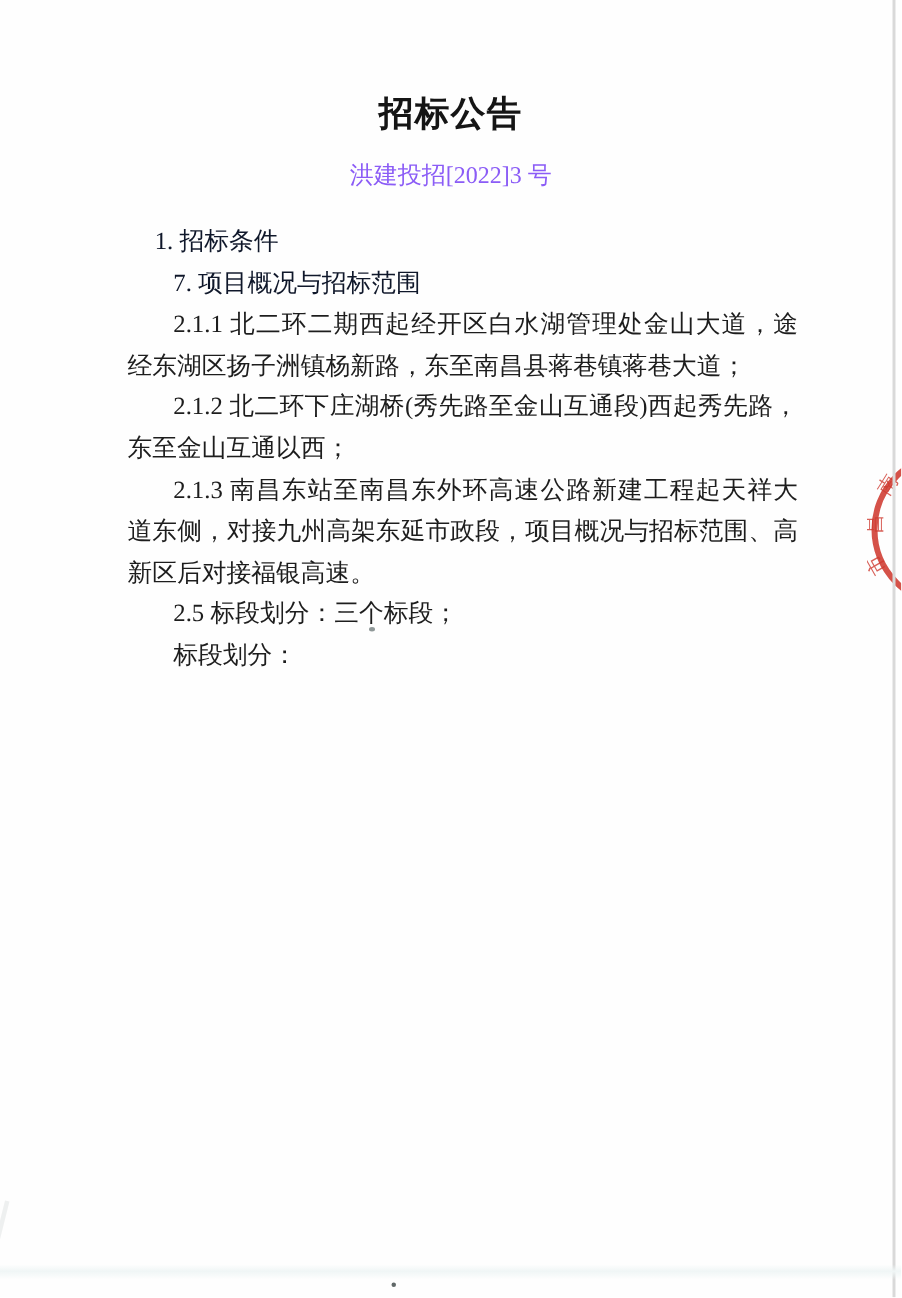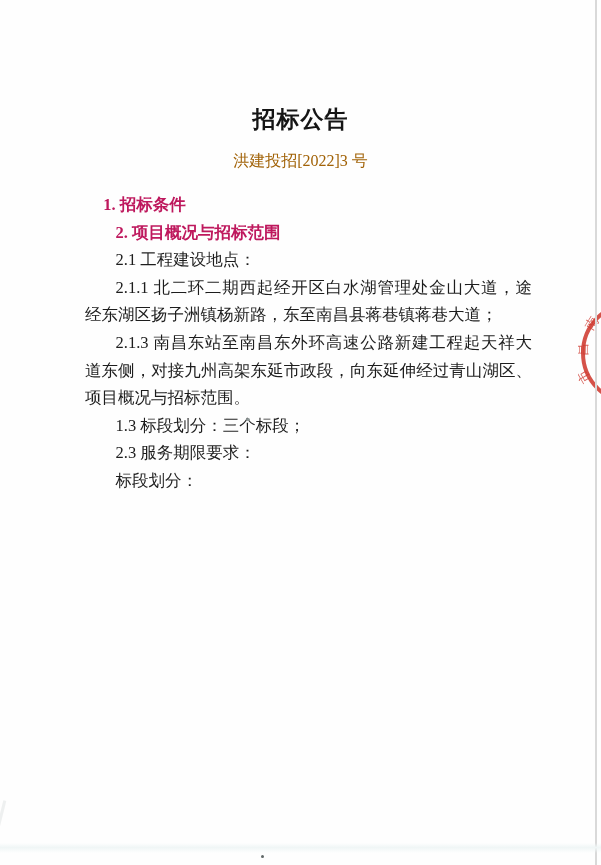--- a/index.html
+++ b/index.html
@@ -56,44 +56,44 @@
     position: absolute;
     left: 261px;
     top: 855px;
     width: 3px;
     height: 3px;
     border-radius: 50%;
     background: #606868;
   }
   .doc-title {
     margin: 0;
-    padding-top: 104px;
+    padding-top: 60px;
     text-align: center;
     font-size: 23px;
     font-weight: bold;
     letter-spacing: 1px;
     color: #151515;
   }
   .doc-number {
     margin-top: 16px;
     text-align: center;
     font-size: 16px;
-    color: #a16207;
+    color: #8b5cf6;
     font-family: Liberation Serif, serif;
   }
   .doc-body {
     margin: 19px 69px 0 85px;
     font-size: 16.5px;
     line-height: 27.6px;
     text-align: justify;
     color: #1d1d1d;
   }
   .sec-heading {
-    font-weight: bold;
-    color: #be185d;
+    font-weight: normal;
+    color: #0f172a;
   }
   .sec-heading.lvl1 { text-indent: 1.1em; }
   .sec-heading.lvl2 { text-indent: 1.85em; }
   .para { text-indent: 1.85em; }
   .para.wide-indent { text-indent: 2em; }
   
   .seal-clip {
     position: absolute;
     top: 298px;
     right: 0;
@@ -106,26 +106,25 @@
 <body>
 
 <div class="page">
 
   <h1 class="doc-title">招标公告</h1>
 
   <div class="doc-number">洪建投招[2022]3 号</div>
 
   <div class="doc-body">
       <div class="sec-heading lvl1">1. 招标条件</div>
-      <div class="sec-heading lvl2">2. 项目概况与招标范围</div>
-      <div class="para">2.1 工程建设地点：</div>
+      <div class="sec-heading lvl2">7. 项目概况与招标范围</div>
       <div class="para">2.1.1 北二环二期西起经开区白水湖管理处金山大道，途经东湖区扬子洲镇杨新路，东至南昌县蒋巷镇蒋巷大道；</div>
-      <div class="para">2.1.3 南昌东站至南昌东外环高速公路新建工程起天祥大道东侧，对接九州高架东延市政段，向东延伸经过青山湖区、项目概况与招标范围。</div>
-      <div class="para">1.3 标段划分：三个标段；</div>
-      <div class="para">2.3 服务期限要求：</div>
+      <div class="para">2.1.2 北二环下庄湖桥(秀先路至金山互通段)西起秀先路，东至金山互通以西；</div>
+      <div class="para">2.1.3 南昌东站至南昌东外环高速公路新建工程起天祥大道东侧，对接九州高架东延市政段，项目概况与招标范围、高新区后对接福银高速。</div>
+      <div class="para">2.5 标段划分：三个标段；</div>
       <div class="para">标段划分：</div>
     </div>
 
   <div class="seal-clip">
     <svg width="120" height="112" viewBox="0 0 120 112">
       <circle cx="55" cy="55" r="50" fill="none" stroke="#cf3a30" stroke-width="4" opacity="0.88"></circle>
       <text x="14" y="33" font-size="13" fill="#cf3a30" opacity="0.8" transform="rotate(-58 14 33)">南</text>
       <text x="9" y="58" font-size="13" fill="#cf3a30" opacity="0.8" transform="rotate(-90 9 58)">昌</text>
       <text x="13" y="82" font-size="13" fill="#cf3a30" opacity="0.8" transform="rotate(-120 13 82)">市</text>
     </svg>

